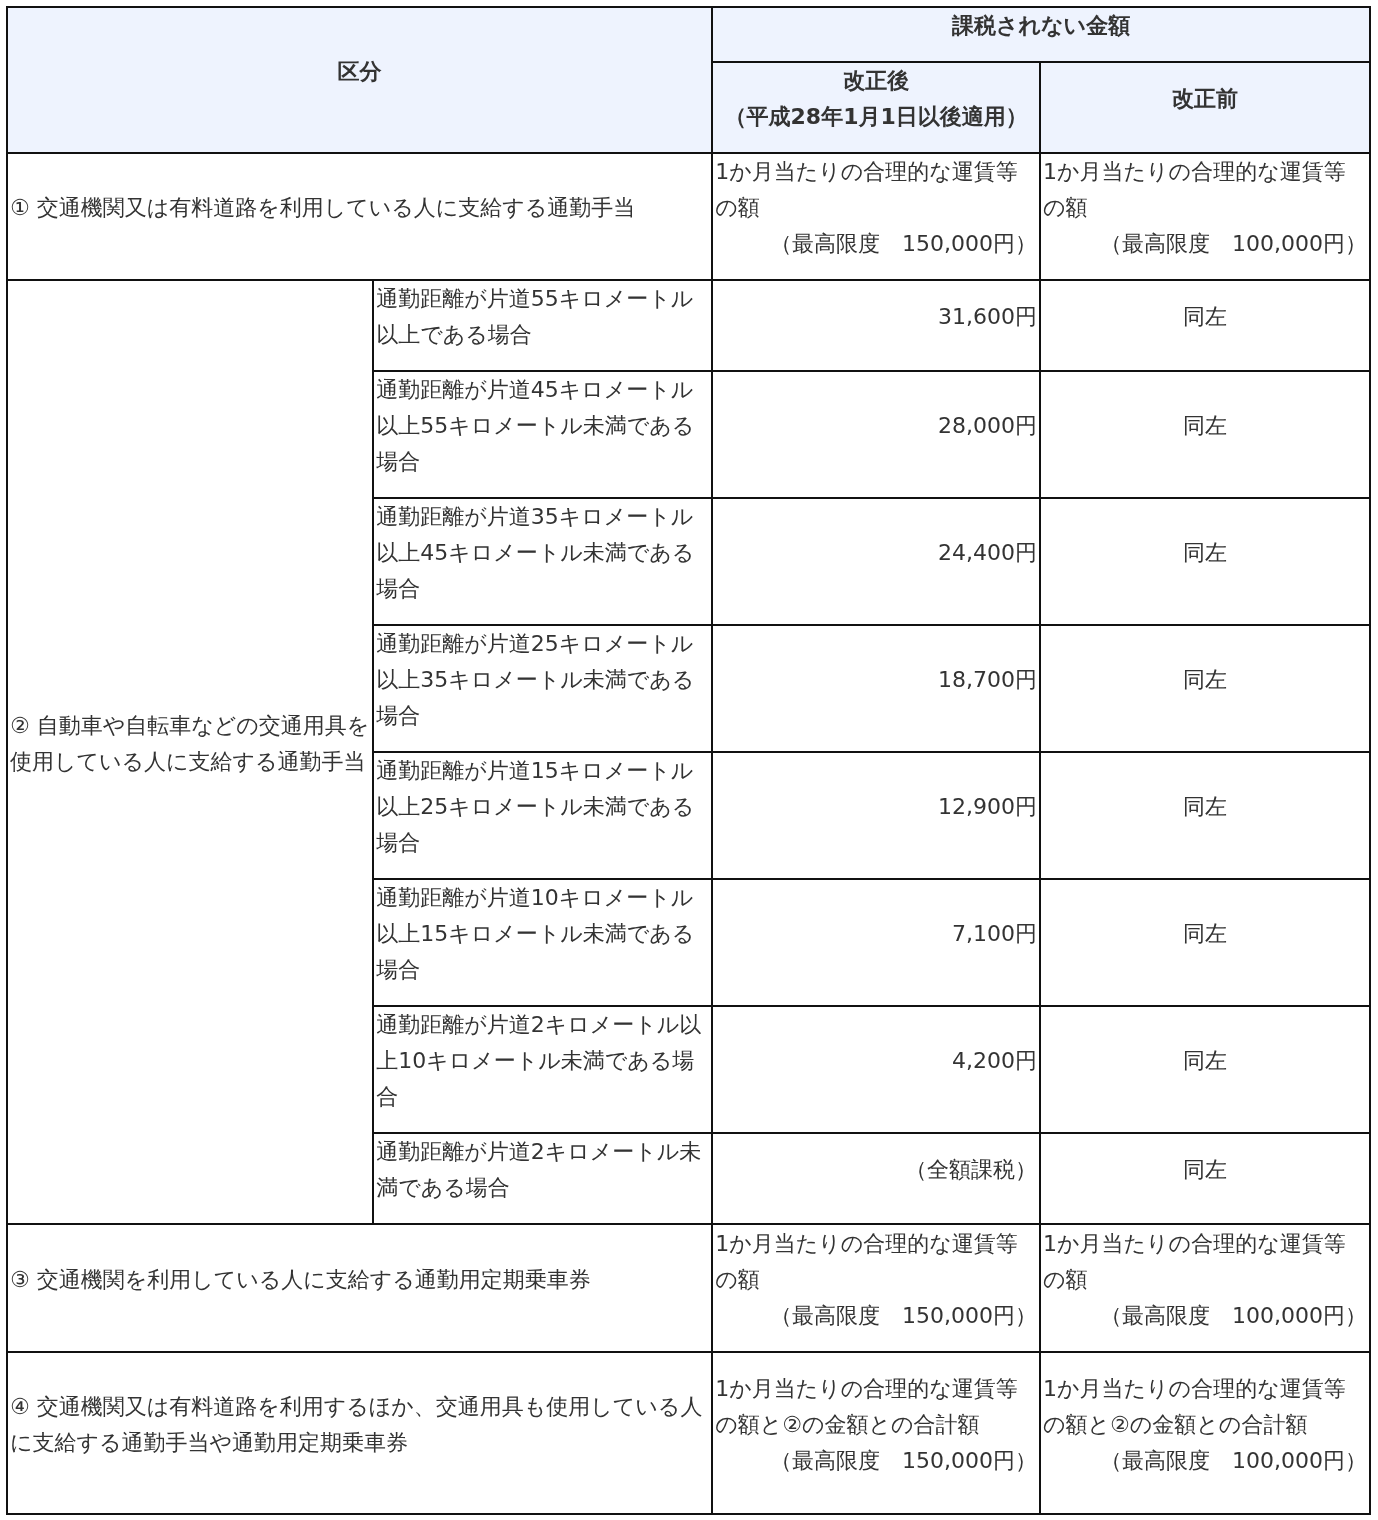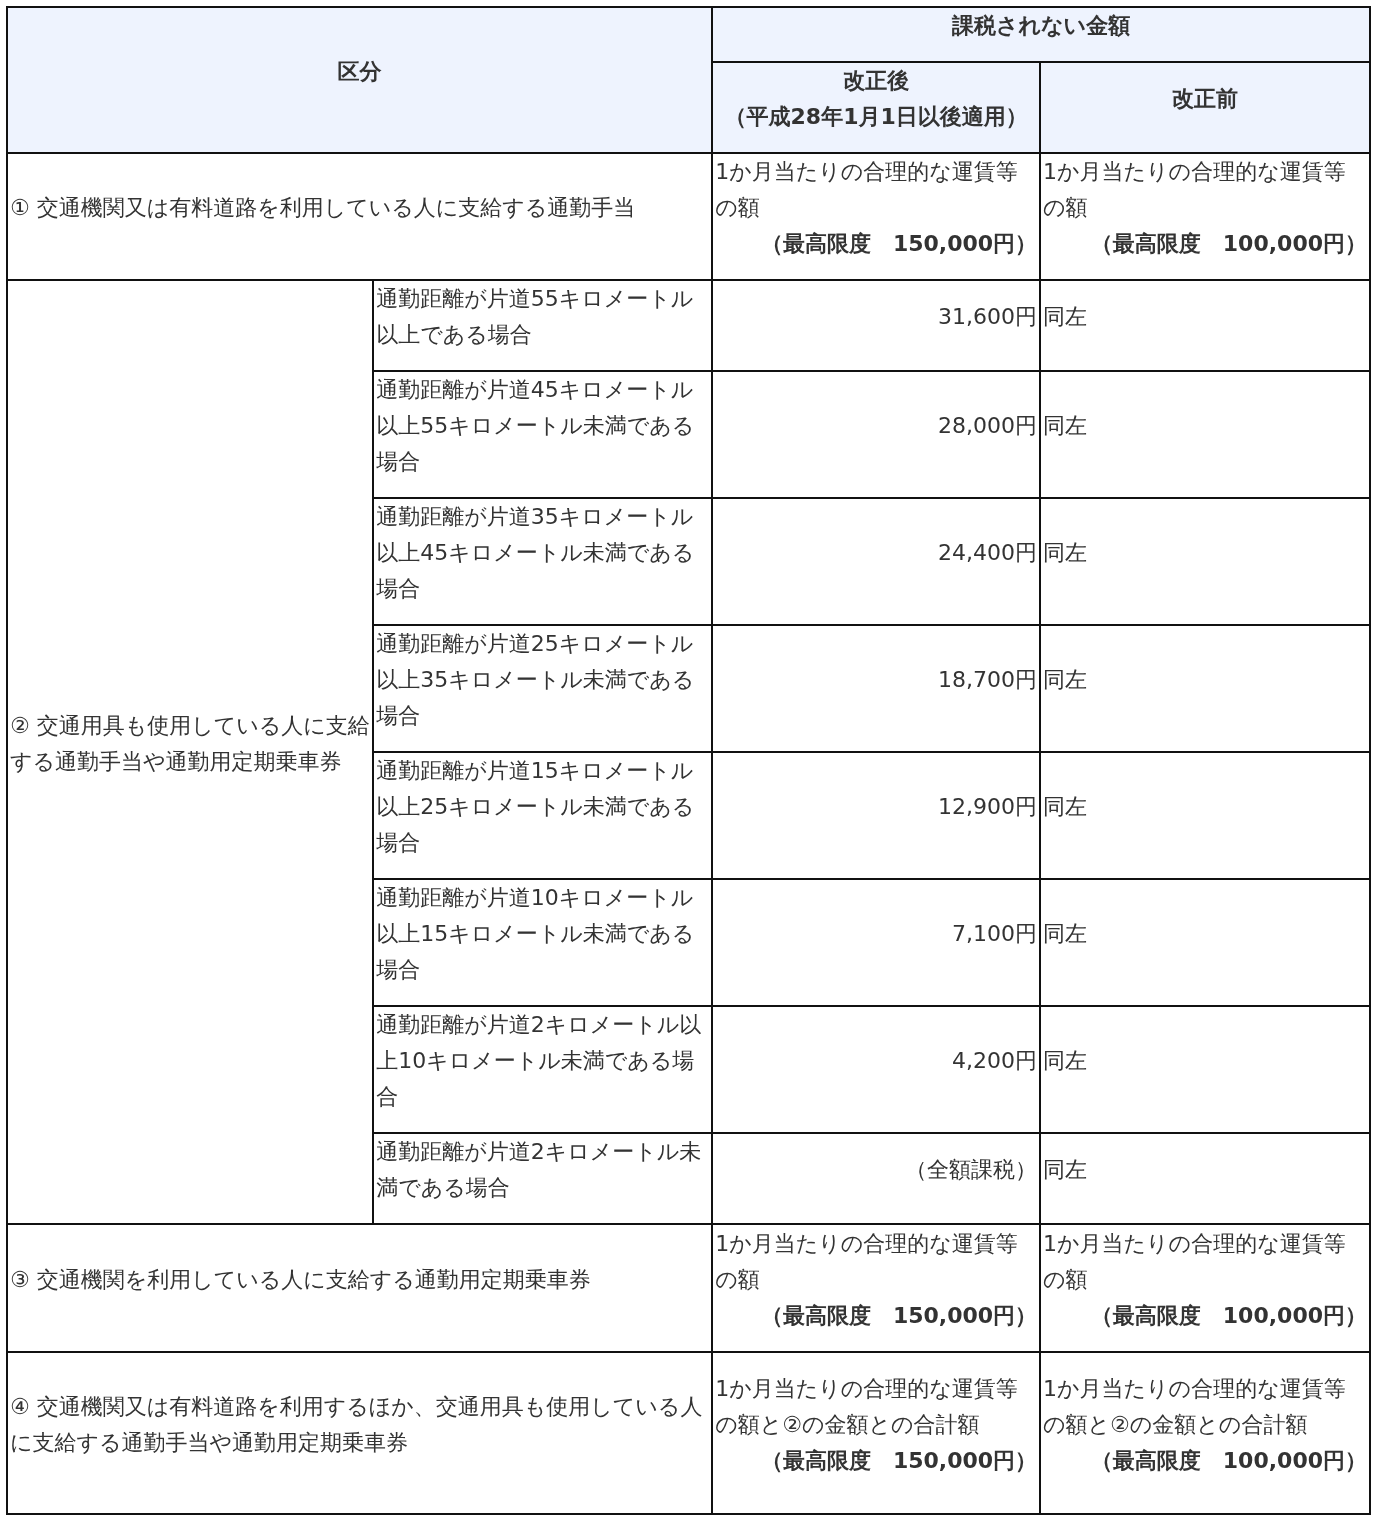--- a/index.html
+++ b/index.html
@@ -22,22 +22,22 @@
     background: #eef3fe;
     font-weight: bold;
     text-align: center;
     line-height: 36px;
   }
   .col1 { width: 363px; }
   .col2 { width: 336px; }
   .col3 { width: 325px; }
   .col4 { width: 327px; }
   .right { text-align: right; margin-left: 44px; }
-  .center { text-align: left; }
-  .limit { display: block; text-align: right; white-space: nowrap; font-weight: bold; }
+  .center { text-align: center; }
+  .limit { display: block; text-align: right; white-space: nowrap; }
   .h-top { height: 50px; }
   .h-sub { height: 88px; }
   .r1 { height: 124px; }
   .r-2line { height: 88px; }
   .r-3line { height: 120px; }
   .r-last2 { height: 72px; }
   .r3 { height: 128px; }
   .r4 { height: 162px; }
 </style>
 </head>
@@ -70,21 +70,21 @@
         <span>1か月当たりの合理的な運賃等の額</span>
         <span class="limit">（最高限度　150,000円）</span>
       </td>
       <td>
         <span>1か月当たりの合理的な運賃等の額</span>
         <span class="limit">（最高限度　100,000円）</span>
       </td>
     </tr>
 
     <tr class="r-2line">
-      <td rowspan="8">② 交通用具も使用している人に支給する通勤手当や通勤用定期乗車券</td>
+      <td rowspan="8">② 自動車や自転車などの交通用具を使用している人に支給する通勤手当</td>
       <td>通勤距離が片道55キロメートル以上である場合</td>
       <td class="right">31,600円</td>
       <td class="center">同左</td>
     </tr>
     <tr class="r-3line">
       <td>通勤距離が片道45キロメートル以上55キロメートル未満である場合</td>
       <td class="right">28,000円</td>
       <td class="center">同左</td>
     </tr>
     <tr class="r-3line">

